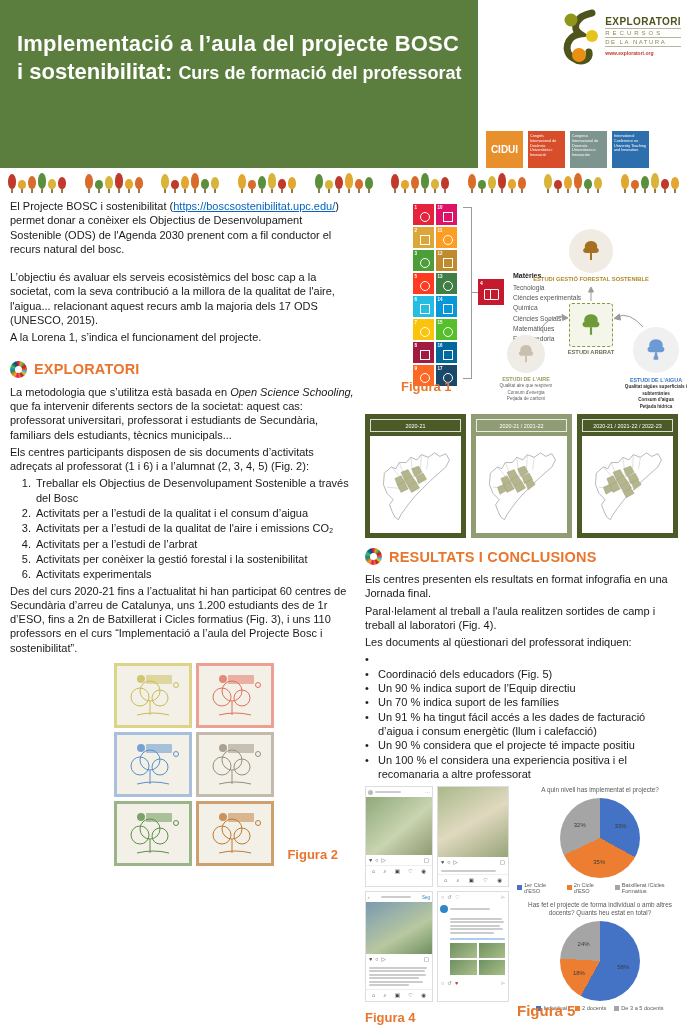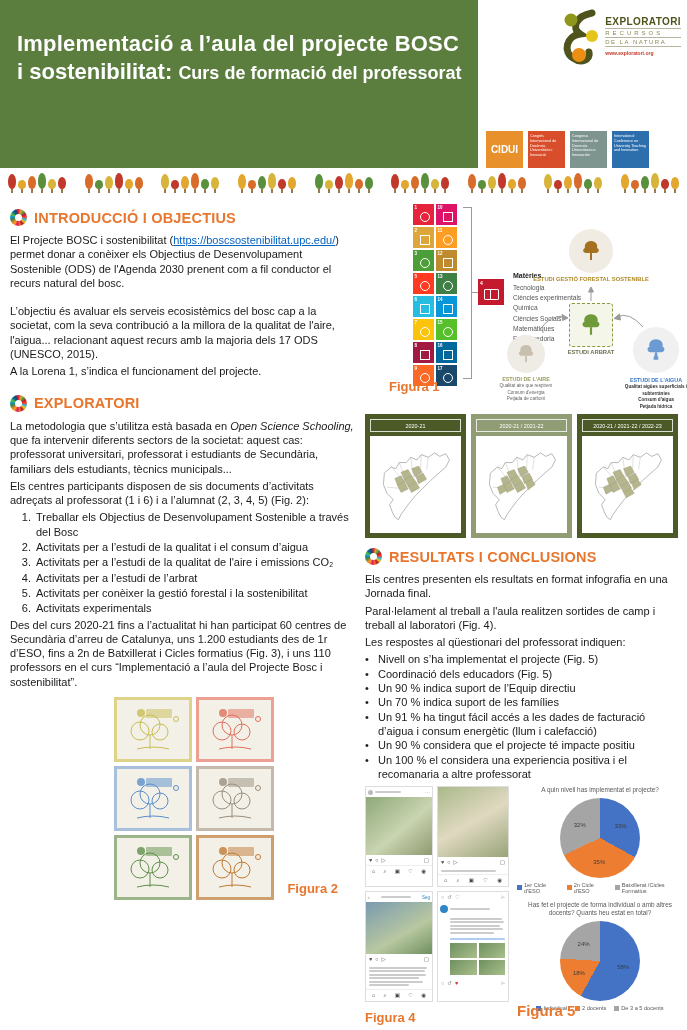--- a/index.html
+++ b/index.html
@@ -66,21 +66,21 @@
   .sdg-ic{position:absolute;left:6.5px;top:8px;width:8px;height:8px;border:1.2px solid #fff;}
   .sdg-ic.rnd{border-radius:50%;}
   .bracket{position:absolute;left:98px;top:8px;width:8px;height:170px;border-top:1px solid #9a9a9a;border-right:1px solid #9a9a9a;border-bottom:1px solid #9a9a9a;}
   .bracket-conn{position:absolute;left:106px;top:93px;width:7px;border-top:1px solid #9a9a9a;}
   .sdg4{position:absolute;left:113px;top:80px;width:26px;height:26px;background:#c5192d;display:flex;align-items:center;justify-content:center;}
   .sdg4 .n4{position:absolute;left:2px;top:1px;font-size:5px;color:#fff;font-weight:bold;}
   .book{width:13px;height:9px;border:1.4px solid #fff;border-radius:1px;position:relative;margin-top:4px;}
   .book::after{content:"";position:absolute;left:5.3px;top:0;width:1.4px;height:9px;background:#fff;}
   .materies{position:absolute;left:148px;top:72px;font-size:6.6px;color:#555;line-height:1.55;}
   .mat-title{font-weight:bold;color:#222;font-size:7px;margin-bottom:1px;}
-  .fig1cap{position:absolute;left:24px;top:180px;text-align:right;}
+  .fig1cap{position:absolute;left:36px;top:180px;text-align:right;}
   .diagram{position:absolute;left:140px;top:28px;width:186px;height:184px;}
   .circ{position:absolute;border-radius:50%;display:flex;align-items:center;justify-content:center;}
   .c-top{left:64px;top:2px;width:44px;height:44px;background:#f1ece3;}
   .c-mid{position:absolute;left:64px;top:76px;width:42px;height:42px;border:1.5px dashed #8a9a40;background:#f4f6ea;border-radius:3px;display:flex;align-items:center;justify-content:center;}
   .c-left{left:2px;top:108px;width:38px;height:38px;background:#efece6;}
   .c-right{left:128px;top:100px;width:46px;height:46px;background:#f0f0f0;}
   .dlabel{position:absolute;text-align:center;font-weight:bold;line-height:1.3;}
   .lbl-top{left:28px;top:49px;width:116px;font-size:5.8px;color:#b08a28;}
   .lbl-mid{left:40px;top:122px;width:92px;font-size:5.8px;color:#6f6f52;}
   .lbl-left{left:-14px;top:149px;width:70px;font-size:5.4px;color:#9a9a5e;}
@@ -404,24 +404,20 @@
         <div class="tree">
           <div class="crown" style="background: rgb(227, 167, 47); height: 12px;"></div>
           <div class="trunk"></div>
         </div>
       </div>
     </div>
 
   <main class="content">
 
     <div class="col-left">
-      <div class="sec-head">
-        <span class="sdg-wheel"></span>
-        <span class="sec-title">INTRODUCCIÓ I OBJECTIUS</span>
-      </div>
       <p class="p"><span>El Projecte BOSC i sostenibilitat (</span><a class="link" href="#">https://boscsostenibilitat.upc.edu/</a><span>) permet donar a conèixer els Objectius de Desenvolupament Sostenible (ODS) de l'Agenda 2030 prenent com a fil conductor el recurs natural del bosc.</span></p>
       <div class="pgap"></div>
       <p class="p">L’objectiu és avaluar els serveis ecosistèmics del bosc cap a la societat, com la seva contribució a la millora de la qualitat de l'aire, l'aigua... relacionant aquest recurs amb la majoria dels 17 ODS (UNESCO, 2015).</p>
       <p class="p">A la Lorena 1, s’indica el funcionament del projecte.</p>
 
       <div class="sec-head" style="margin-top:16px;">
         <span class="sdg-wheel"></span>
         <span class="sec-title">EXPLORATORI</span>
       </div>
       <p class="p"><span>La metodologia que s’utilitza està basada en </span><i>Open Science Schooling,</i><span> que fa intervenir diferents sectors de la societat: aquest cas: professorat universitari, professorat i estudiants de Secundària, familiars dels estudiants, tècnics municipals...</span></p>
@@ -724,25 +720,24 @@
             </div>
           </div>
       </div>
 
       <div class="sec-head" style="margin-top:10px;">
         <span class="sdg-wheel"></span>
         <span class="sec-title">RESULTATS I CONCLUSIONS</span>
       </div>
       <p class="p">Els centres presenten els resultats en format infografia en una Jornada final.</p>
       <p class="p">Paral·lelament al treball a l'aula realitzen sortides de camp i treball al laboratori (Fig. 4).</p>
-      <p class="p">Les respostes al qüestionari del professorat indiquen:</p>
+      <p class="p">Les documents al qüestionari del professorat indiquen:</p>
       <div id="bullets">
           <div class="bul">
             <span class="bdot">•</span>
-            <span class="btxt">Nivell on s’ha implementat el projecte (Fig. 5)</span>
           </div>
           <div class="bul">
             <span class="bdot">•</span>
             <span class="btxt">Coordinació dels educadors (Fig. 5)</span>
           </div>
           <div class="bul">
             <span class="bdot">•</span>
             <span class="btxt">Un 90 % indica suport de l’Equip directiu</span>
           </div>
           <div class="bul">

